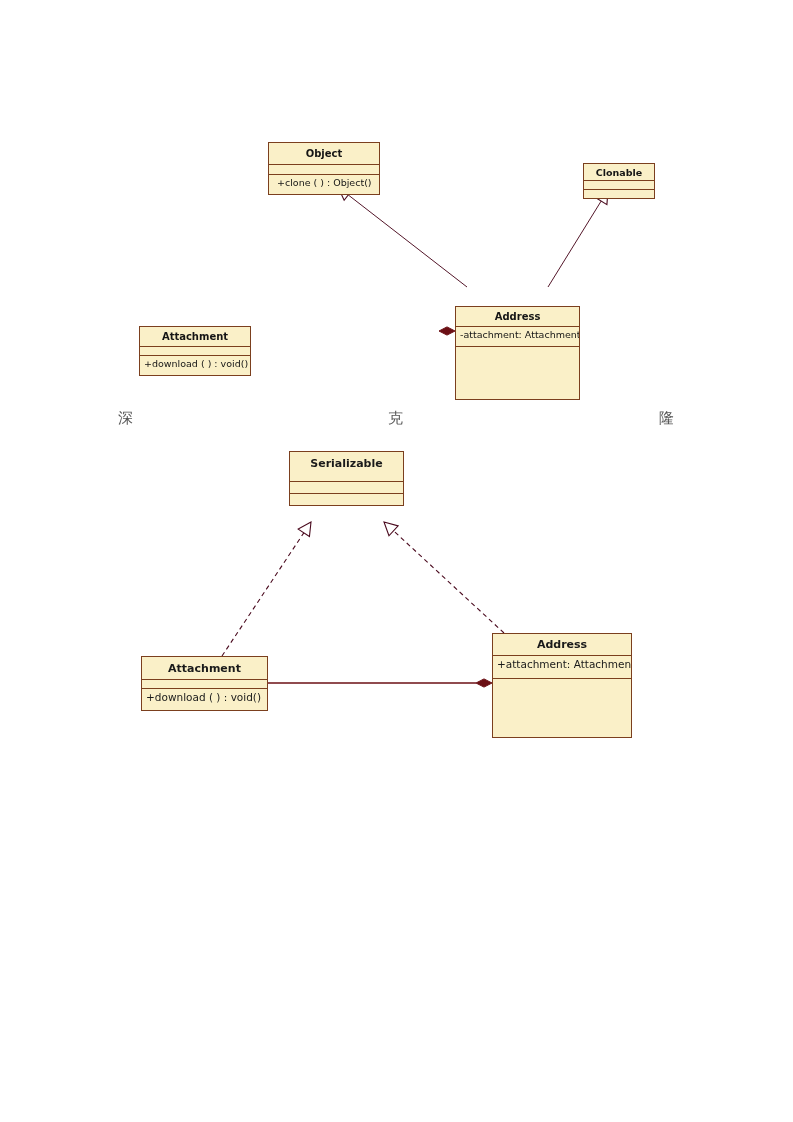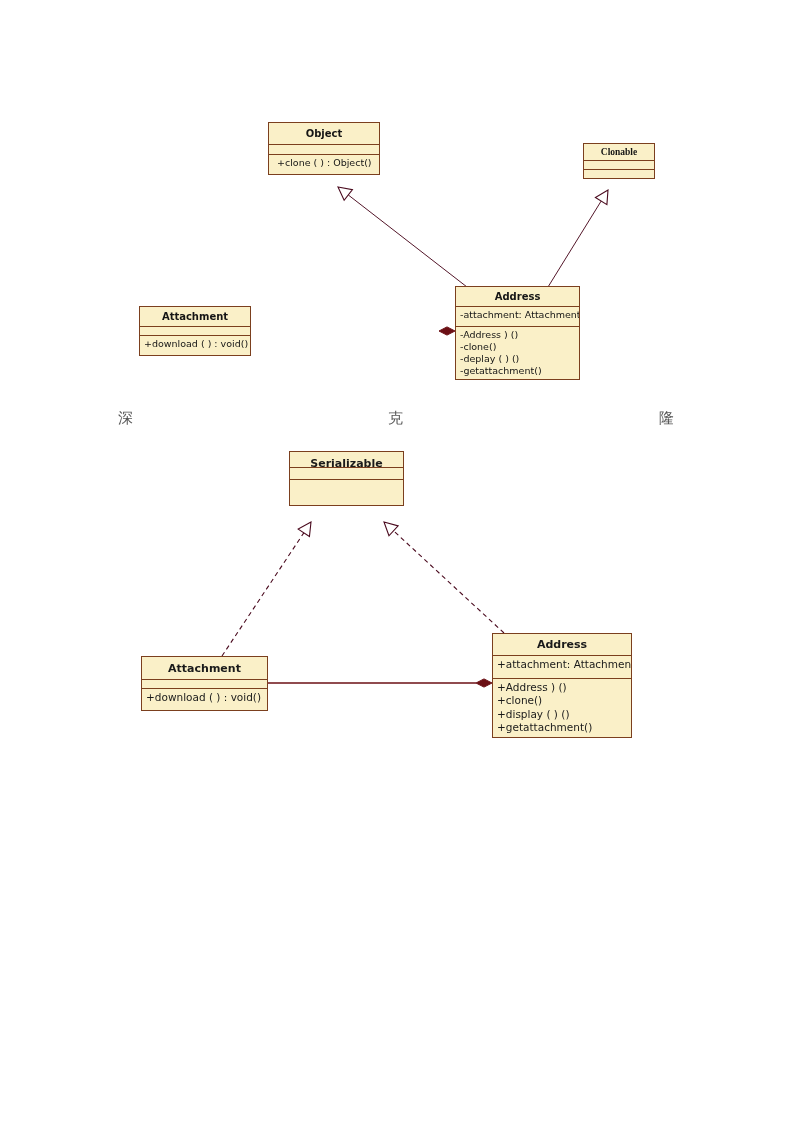--- a/index.html
+++ b/index.html
@@ -52,20 +52,21 @@
     overflow: hidden;
   }
   .uml-attrs .row, .uml-ops .row {
     white-space: nowrap;
   }
 
   
   .soft {
     text-rendering: optimizeSpeed;
     filter: blur(0.32px);
+    margin-top: 20px;
     -webkit-font-smoothing: none;
   }
   .soft .uml-name,
   .soft .uml-attrs,
   .soft .uml-ops { color: #151515; }
 
   
   .cn-char {
     position: absolute;
     color: #555555;
@@ -109,66 +110,54 @@
 
   <div id="boxes">
       <div class="uml-class soft" style="left: 268px; top: 122px; width: 112px; height: 53px;">
         <div class="uml-name" style="height: 22px; line-height: 22px; font-size: 10px;">Object</div>
         <div class="uml-attrs" style="min-height: 10px; font-size: 9.5px; padding: 0px;"></div>
         <div class="uml-ops" style="font-size: 9.5px; padding: 2px 0px 2px 8px; line-height: 1.28;">
           <div class="row">+clone ( ) : Object()</div>
         </div>
       </div>
       <div class="uml-class soft" style="left: 583px; top: 143px; width: 72px; height: 36px;">
-        <div class="uml-name" style="height: 17px; line-height: 17px; font-size: 9.5px; font-family: Liberation Serif, serif;">Clonable</div>
+        <div class="uml-name" style="height: 17px; line-height: 17px; font-size: 9.5px;">Clonable</div>
         <div class="uml-attrs" style="min-height: 9px; font-size: 9px; padding: 0px;"></div>
         <div class="uml-ops" style="font-size: 9px; padding: 0px; line-height: 1.28;"></div>
       </div>
       <div class="uml-class soft" style="left: 139px; top: 306px; width: 112px; height: 50px;">
         <div class="uml-name" style="height: 20px; line-height: 20px; font-size: 10px;">Attachment</div>
         <div class="uml-attrs" style="min-height: 9px; font-size: 9.5px; padding: 0px;"></div>
         <div class="uml-ops" style="font-size: 9.5px; padding: 2px 0px 2px 4px; line-height: 1.28;">
           <div class="row">+download ( ) : void()</div>
         </div>
       </div>
       <div class="uml-class soft" style="left: 455px; top: 286px; width: 125px; height: 94px;">
         <div class="uml-name" style="height: 20px; line-height: 20px; font-size: 10px;">Address</div>
         <div class="uml-attrs" style="min-height: 20px; font-size: 9.5px; padding: 2px 16px 2px 4px;">
           <div class="row">-attachment: Attachment</div>
         </div>
-        <div class="uml-ops" style="font-size: 9.5px; padding: 2px 0px 2px 4px; line-height: 1.28;">
-          <div class="row">-Address ) ()</div>
-          <div class="row">-clone()</div>
-          <div class="row">-deplay ( ) ()</div>
-          <div class="row">-getattachment()</div>
-        </div>
       </div>
       <div class="uml-class" style="left: 289px; top: 451px; width: 115px; height: 55px;">
-        <div class="uml-name" style="height: 16px; line-height: 24px; font-size: 11px;">Serializable</div>
+        <div class="uml-name" style="height: 30px; line-height: 24px; font-size: 11px;">Serializable</div>
         <div class="uml-attrs" style="min-height: 12px; font-size: 10.5px; padding: 0px;"></div>
         <div class="uml-ops" style="font-size: 10.5px; padding: 0px; line-height: 1.28;"></div>
       </div>
       <div class="uml-class" style="left: 141px; top: 656px; width: 127px; height: 55px;">
         <div class="uml-name" style="height: 23px; line-height: 23px; font-size: 11px;">Attachment</div>
         <div class="uml-attrs" style="min-height: 9px; font-size: 10.5px; padding: 0px;"></div>
         <div class="uml-ops" style="font-size: 10.5px; padding: 2px 0px 2px 4px; line-height: 1.28;">
           <div class="row">+download ( ) : void()</div>
         </div>
       </div>
       <div class="uml-class" style="left: 492px; top: 633px; width: 140px; height: 105px;">
         <div class="uml-name" style="height: 22px; line-height: 22px; font-size: 11px;">Address</div>
         <div class="uml-attrs" style="min-height: 23px; font-size: 10.5px; padding: 2px 0px 2px 4px;">
           <div class="row">+attachment: Attachment</div>
         </div>
-        <div class="uml-ops" style="font-size: 10.5px; padding: 2px 0px 2px 4px; line-height: 1.28;">
-          <div class="row">+Address ) ()</div>
-          <div class="row">+clone()</div>
-          <div class="row">+display ( ) ()</div>
-          <div class="row">+getattachment()</div>
-        </div>
       </div>
     </div>
   <div id="captions">
       <div class="cn-char" style="left: 118px; top: 411px;">深</div>
       <div class="cn-char" style="left: 388px; top: 411px;">克</div>
       <div class="cn-char" style="left: 659px; top: 411px;">隆</div>
     </div>
 
 </div>
 

